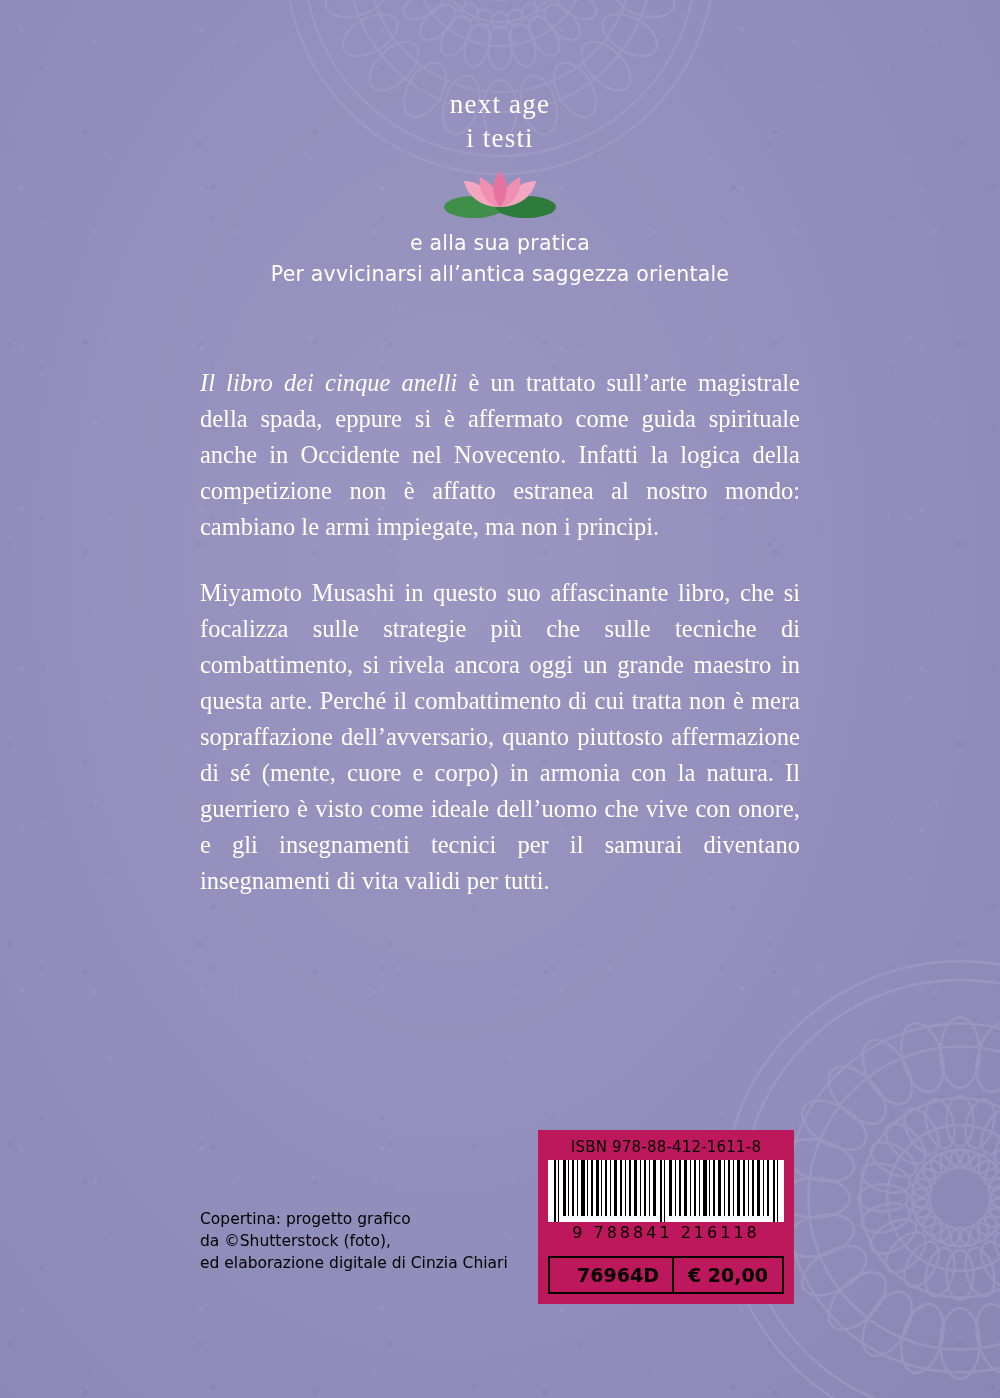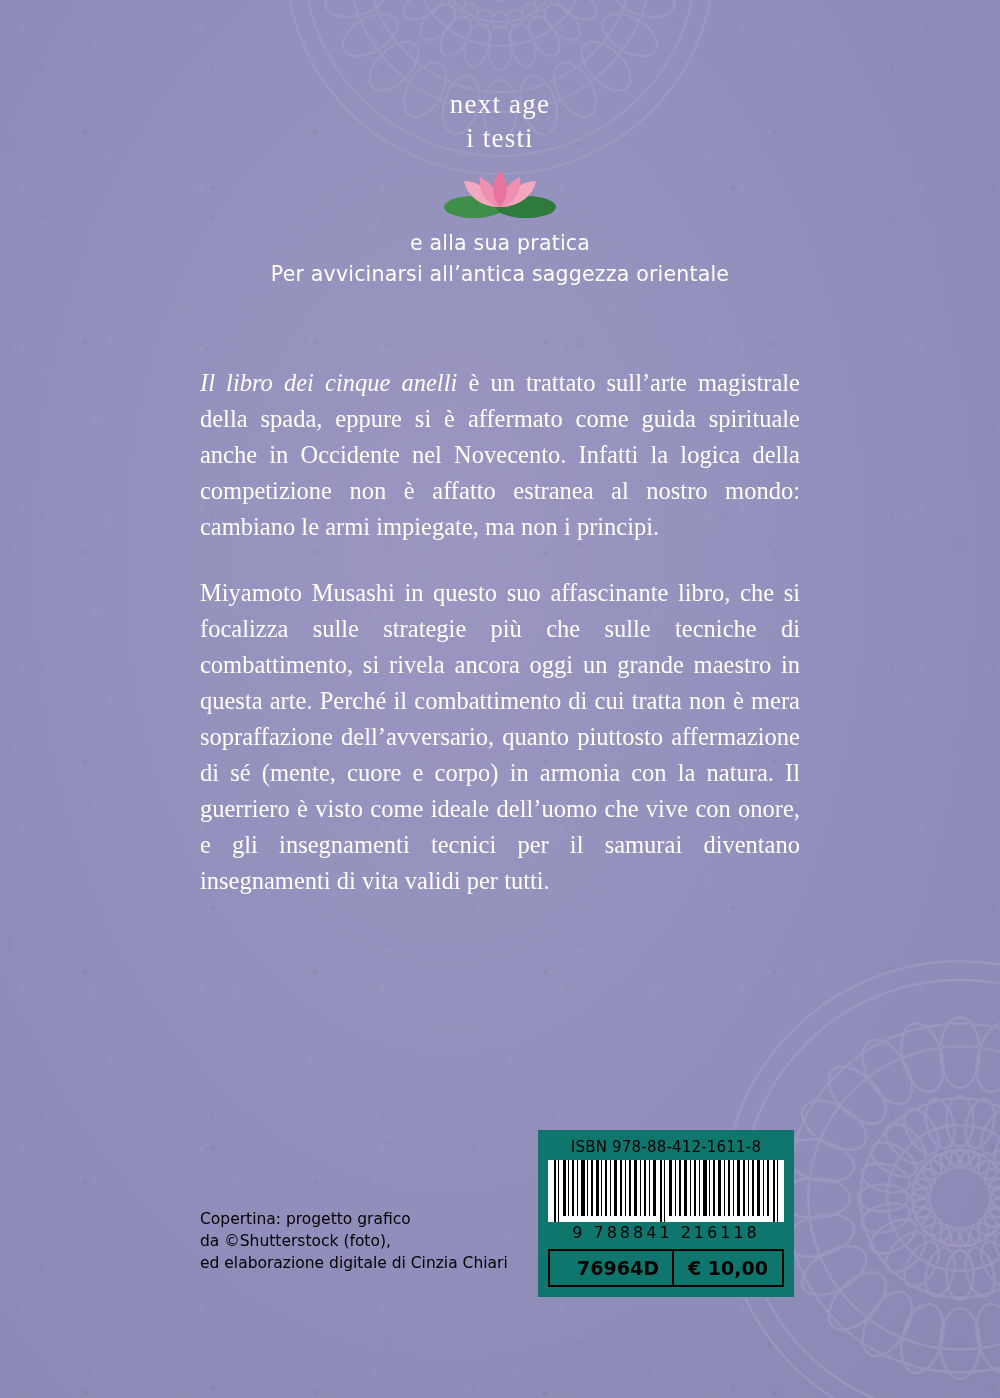--- a/index.html
+++ b/index.html
@@ -118,21 +118,21 @@
     font-family: "DejaVu Sans", sans-serif;
     font-size: 15.5px;
     line-height: 1.42;
   }
 
   .isbn-block {
     position: absolute;
     left: 538px;
     top: 1130px;
     width: 256px;
-    background: #0f766e;
+    background: #be185d;
     padding: 8px 10px 10px 10px;
     box-sizing: border-box;
     text-align: center;
   }
   .isbn-text {
     font-family: "DejaVu Sans", sans-serif;
     font-size: 15px;
     color: #000000;
     letter-spacing: 0.2px;
     margin-bottom: 4px;
@@ -144,21 +144,21 @@
   }
   .barcode-digits {
     font-family: "DejaVu Sans", sans-serif;
     font-size: 16px;
     letter-spacing: 3px;
     color: #000;
     margin-top: 1px;
   }
   .price-row {
     display: flex;
-    margin-top: 7px;
+    margin-top: 14px;
     border: 2px solid #000;
     height: 34px;
     padding-left: 14px;
   }
   .price-code {
     flex: 1;
     border-right: 2px solid #000;
     display: flex;
     align-items: center;
     justify-content: center;
@@ -353,17 +353,17 @@
         <rect x="209" y="0" width="3" height="56"></rect>
         <rect x="215" y="0" width="1" height="56"></rect>
         <rect x="219" y="0" width="2" height="56"></rect>
         <rect x="225" y="0" width="2" height="62"></rect>
         <rect x="229" y="0" width="1" height="62"></rect>
       </g>
     </svg>
     <div class="barcode-digits">9 788841 216118</div>
     <div class="price-row">
       <div class="price-code">76964D</div>
-      <div class="price-value">€ 10,00</div>
+      <div class="price-value">€ 20,00</div>
     </div>
   </div>
 
 </div>
 
 </body></html>

